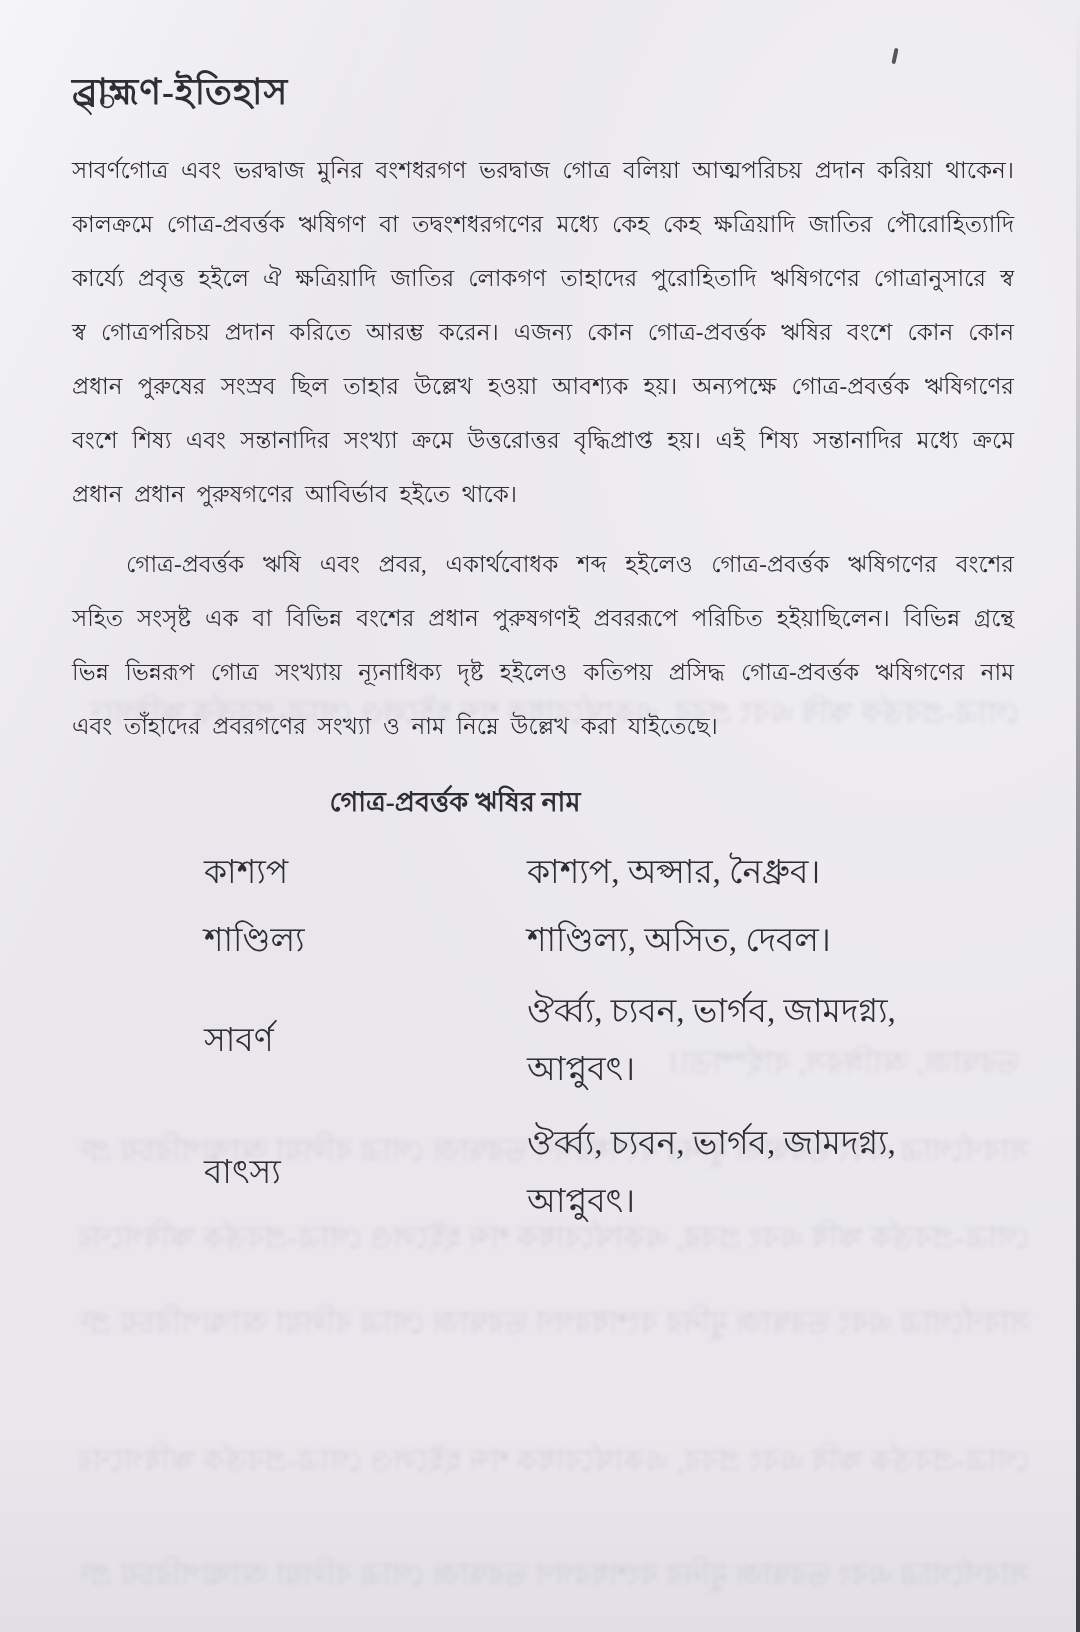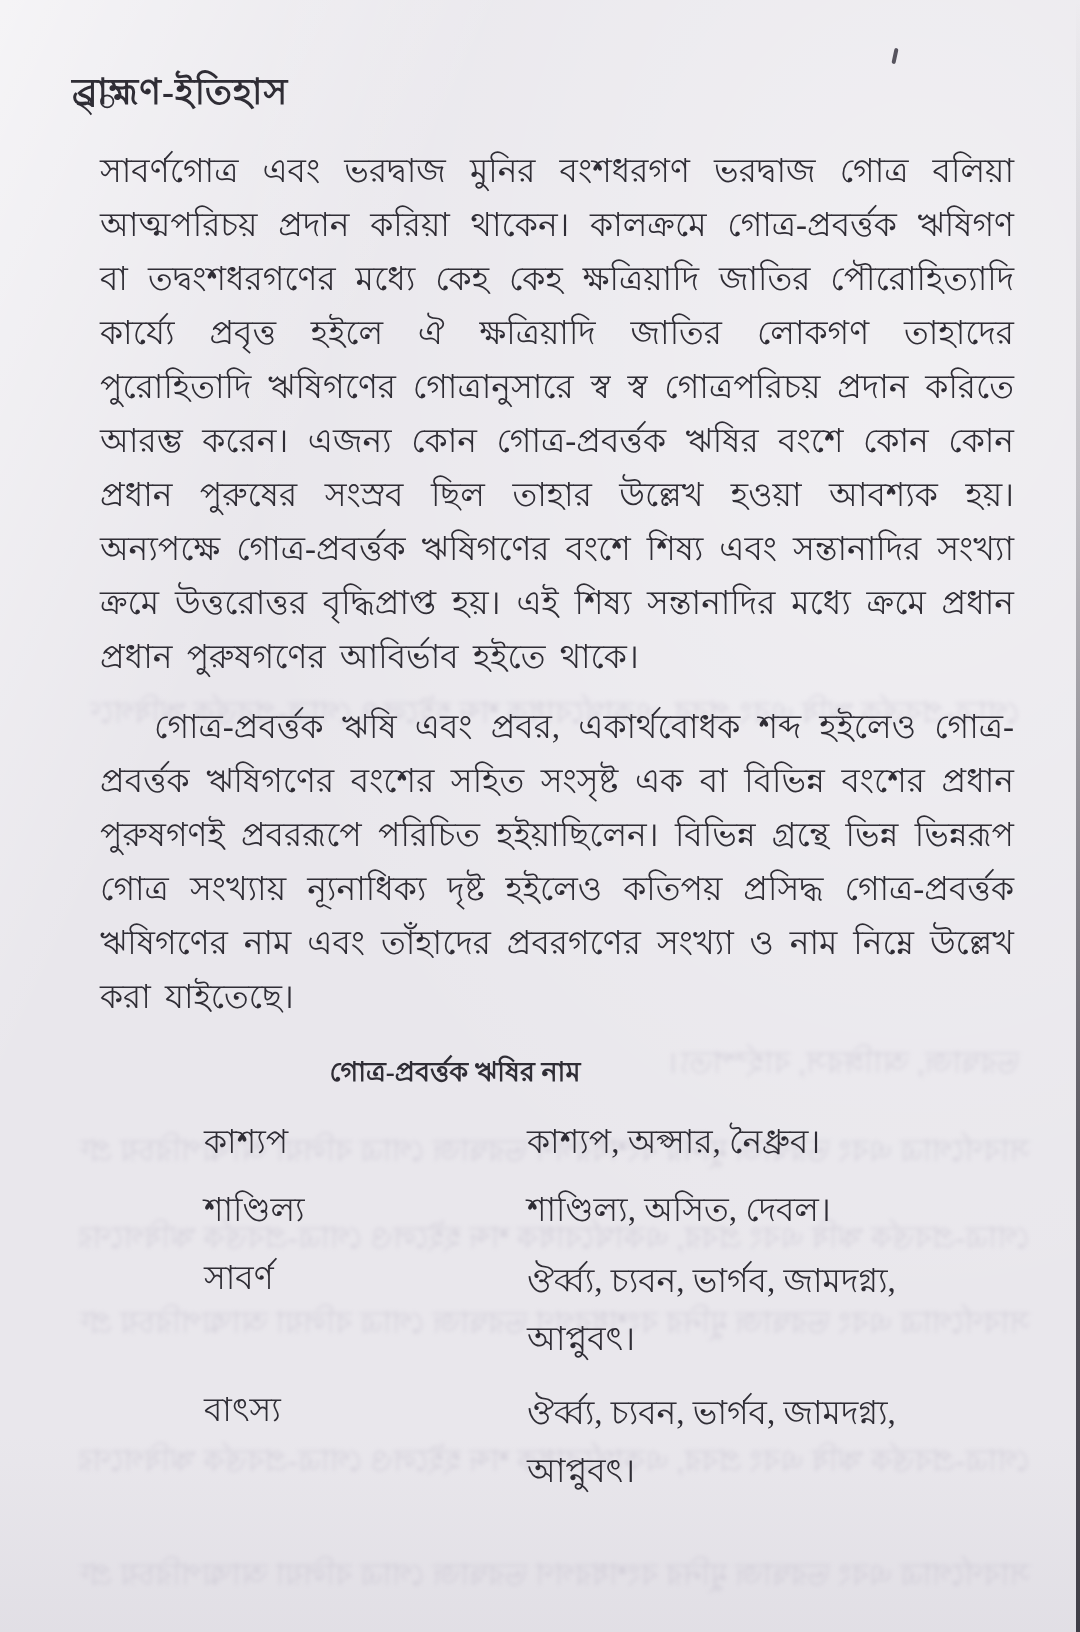--- a/index.html
+++ b/index.html
@@ -34,31 +34,31 @@
   .page-number {
     position:absolute; left:2px; top:12px;
     font-size:32px; letter-spacing:2px;
   }
   .page-title {
     position:absolute; left:0; right:0; top:0;
     font-size:36px; font-weight:bold; letter-spacing:1px;
   }
 
   .body-text {
-    font-size:33px; line-height:54px; text-align:justify;
-    text-justify:inter-word; word-spacing:6px; margin-top:14px;margin-left:28px;
+    font-size:23px; line-height:54px; text-align:justify;
+    text-justify:inter-word; word-spacing:6px; margin-top:14px;
   }
   .body-text.indented { text-indent:54px; margin-top:16px; }
 
   .gotra-table { margin-top:20px; position:relative; }
   .gotra-head { display:flex; font-size:27px; font-weight:bold; line-height:56px;justify-content:center; }
   .gotra-head .col1 { width:455px; padding-left:14px; }
   .gotra-head .col2 { padding-left:160px; }
 
-  .gotra-row { display:flex; align-items:flex-start; margin-top:16px; }
+  .gotra-row { display:flex; align-items:center; margin-top:16px; }
   .cell-rishi { width:455px; padding-left:132px; font-size:33px; line-height:52px; }
   .cell-pravara { flex:1; font-size:33px; line-height:52px; padding-right:2px; }
   .gotra-row.tall .cell-pravara { line-height:58px; }
 
   
   .ghost {
     position:absolute; overflow:hidden; white-space:nowrap;
     font-size:31px; line-height:46px; color:#b7b2c2;
     opacity:.38; filter:blur(2px); transform:scaleX(-1);
     pointer-events:none; user-select:none;

